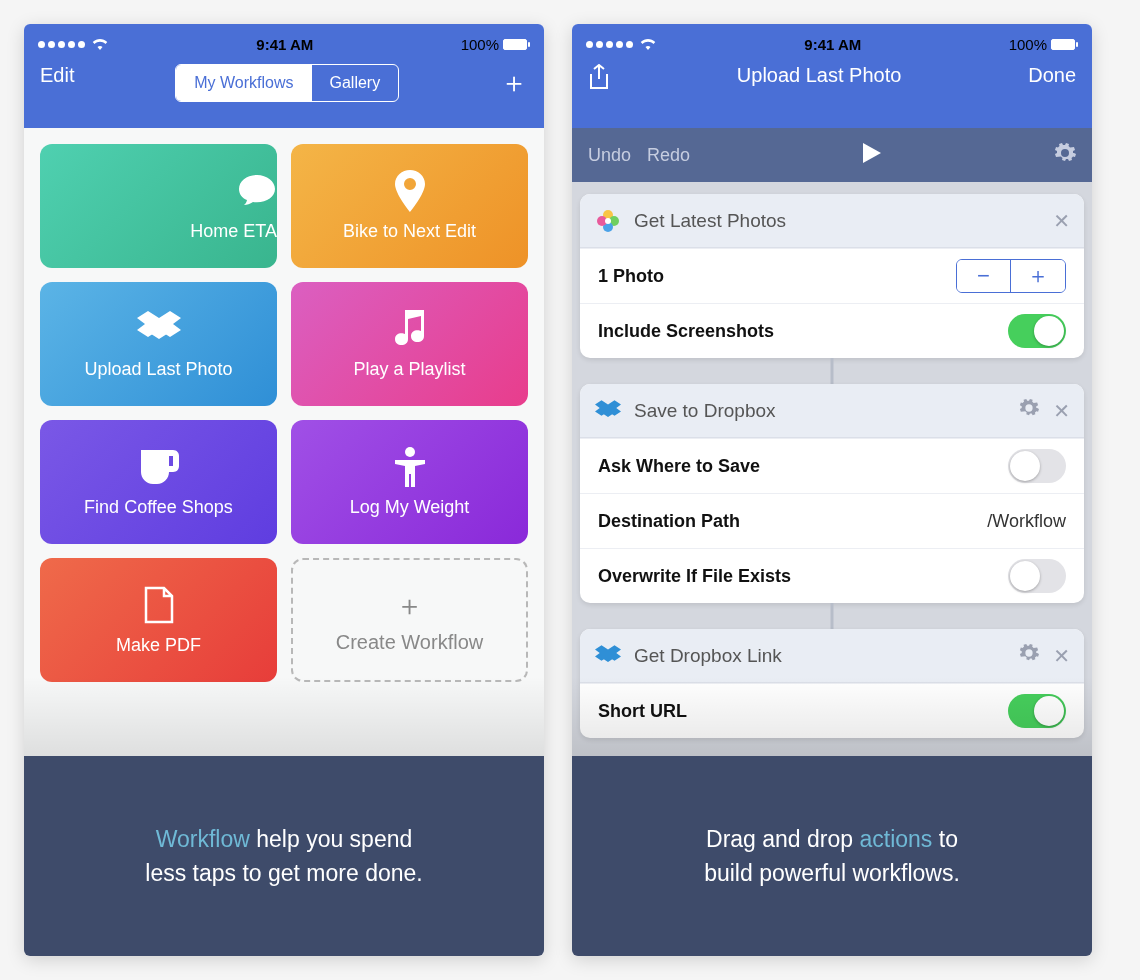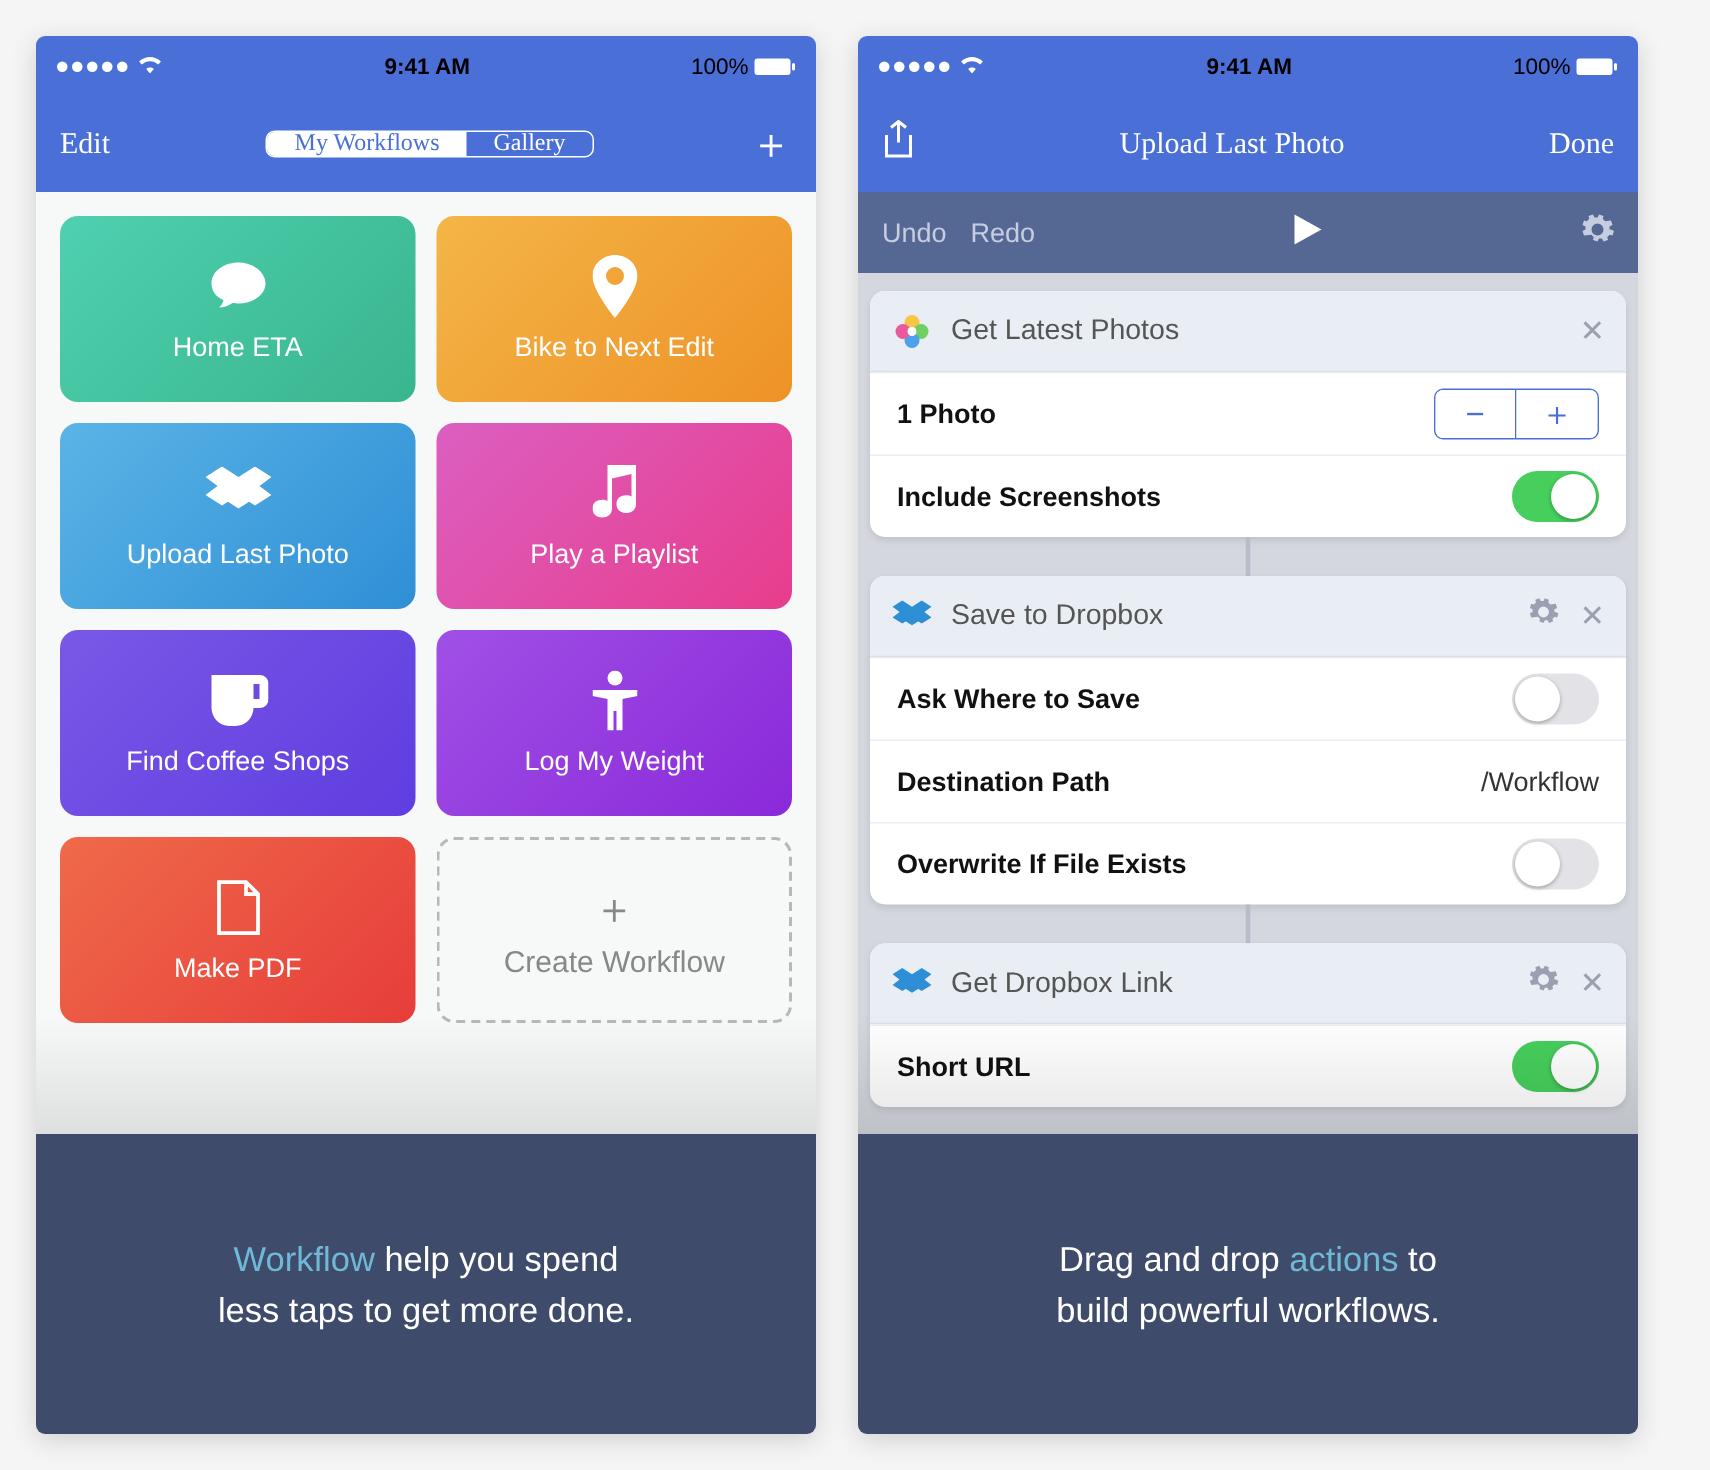--- a/index.html
+++ b/index.html
@@ -44,33 +44,32 @@
   .status-right { display: flex; align-items: center; gap: 4px; }
   .battery { display: flex; align-items: center; }
   .battery-body { width: 24px; height: 11px; border: 1px solid #fff; border-radius: 2px; position: relative; background: #fff; }
   .battery-tip  { width: 2px; height: 5px; background: #fff; margin-left: 1px; border-radius: 1px; }
 
   
   .nav-bar {
     height: 64px;
     background: #4a6fd6;
     display: flex;
-    align-items: center;
+    align-items: flex-start;
     justify-content: space-between;
     padding: 0 16px;
     color: #fff;
-    font-family: Liberation Serif, serif;
   }
   .nav-btn { font-size: 20px; color: #fff; }
   .segmented {
     display: flex;
     border: 1.5px solid #fff;
     border-radius: 6px;
     overflow: hidden;
-    height: 18px;
+    height: 38px;
   }
   .seg-item {
     padding: 0 18px;
     font-size: 16px;
     display: flex;
     align-items: center;
     color: #fff;
   }
   .seg-item.active { background: #fff; color: #4a6fd6; }
   .plus-icon { font-size: 28px; font-weight: 300; }
@@ -211,21 +210,21 @@
   .switch.on { background: #46cf5c; }
   .switch .knob {
     position: absolute; top: 2px;
     width: 30px; height: 30px; border-radius: 50%;
     background: #fff; box-shadow: 0 1px 3px rgba(0,0,0,0.3);
   }
   .switch.on .knob { right: 2px; }
   .switch:not(.on) .knob { left: 2px; }
 
   
-  .g-green  { background: linear-gradient(135deg,#4fd0b0,#39b58e); }
+  .g-green  { background: linear-gradient(135deg,#4fd0b0,#39b58e); align-items: flex-end; }
   .g-orange { background: linear-gradient(135deg,#f4b547,#ee9227); }
   .g-blue   { background: linear-gradient(135deg,#5bb4e6,#2f8fd6); }
   .g-pink   { background: linear-gradient(135deg,#db5fc1,#e83d8c); }
   .g-purple { background: linear-gradient(135deg,#7a58e6,#5f3de0); }
   .g-violet { background: linear-gradient(135deg,#a050e6,#8a29d9); }
   .g-red    { background: linear-gradient(135deg,#ef6a4a,#e73d3a); }
 
   .x-icon { font-size: 20px; }
 </style>
 </head>

